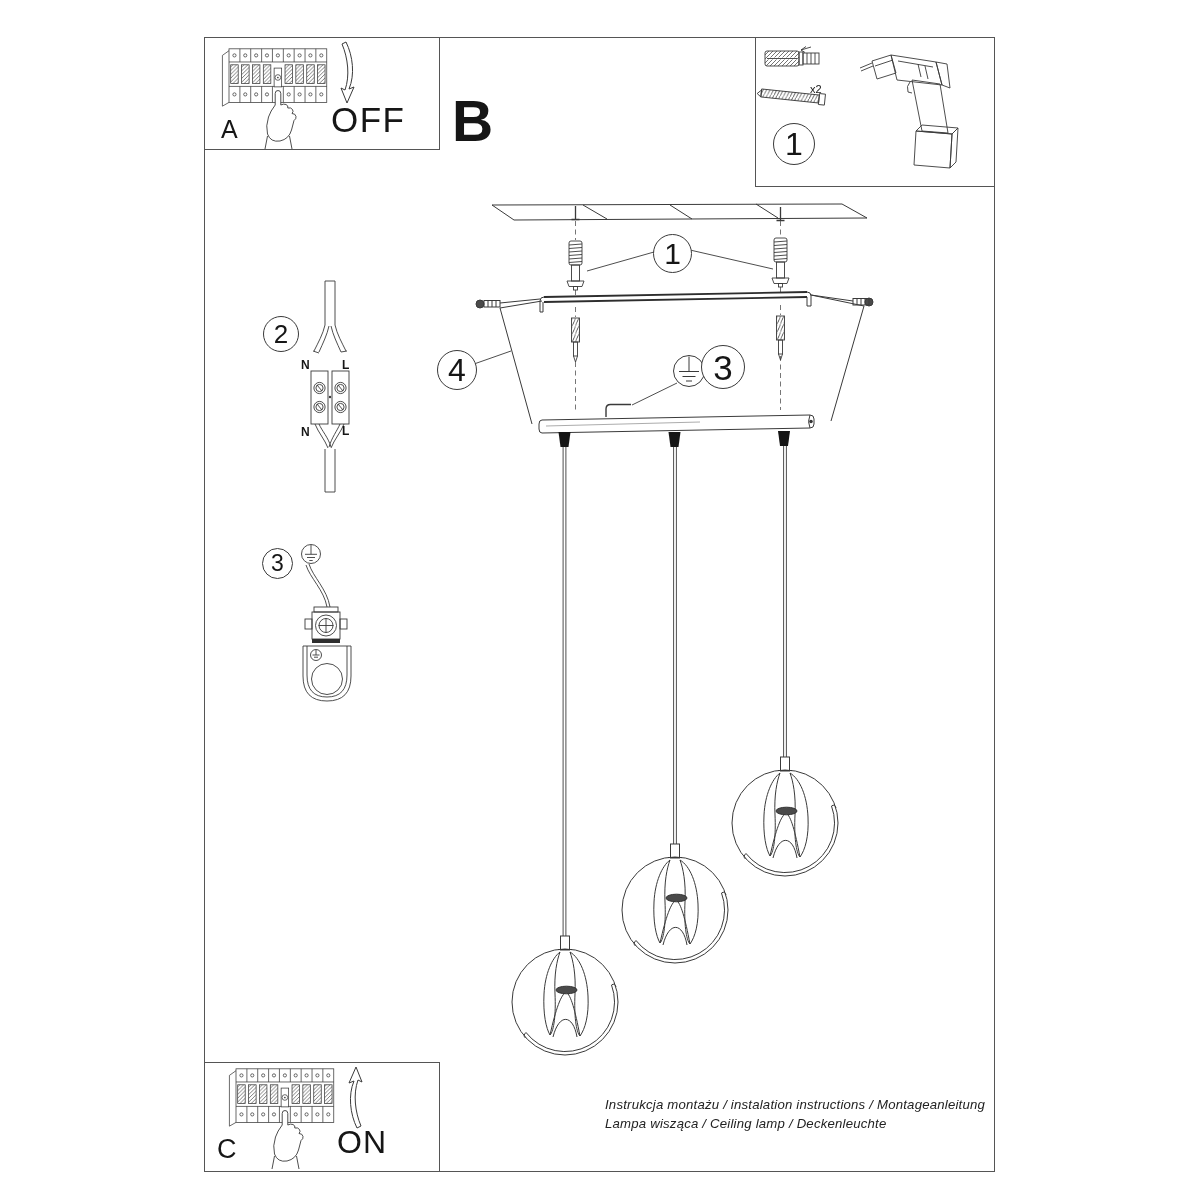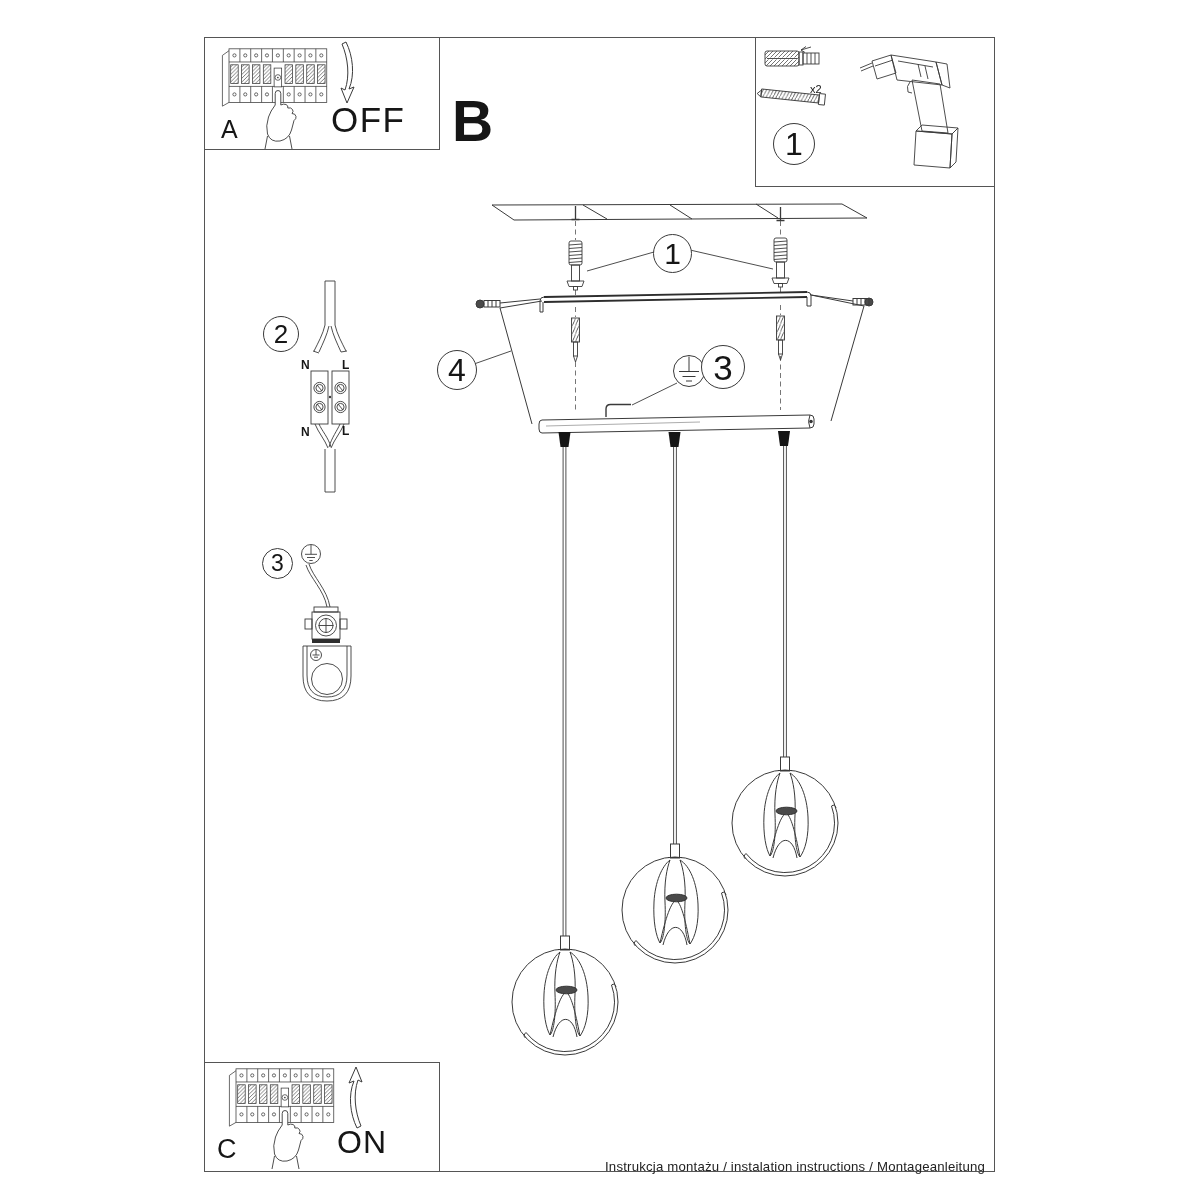--- a/index.html
+++ b/index.html
@@ -338,17 +338,18 @@
 
     <div class="callout" style="left:262px;top:548px;width:29px;height:29px;font-size:23px;">3</div>
 
     <div class="callout" style="left:653px;top:234px;width:37px;height:37px;font-size:30px;">1</div>
     <div class="callout" style="left:701px;top:345px;width:42px;height:42px;font-size:35px;">3</div>
     <div class="callout" style="left:437px;top:350px;width:38px;height:38px;font-size:32px;">4</div>
 
     <span class="lbl" style="left:217px;top:1136px;font-size:27px;font-weight:500;">C</span>
     <span class="lbl" style="left:337px;top:1126px;font-size:32px;font-weight:500;letter-spacing:1px;">ON</span>
 
-    <div class="footer" style="left:605px;top:1157px;">
+    <div class="footer" style="left:605px;top:1095px;font-style:italic;">
       <div>Instrukcja montażu / instalation instructions / Montageanleitung</div>
+      <div>Lampa wisząca / Ceiling lamp / Deckenleuchte</div>
     </div>
   </div>
 </div>
 
 </body></html>

